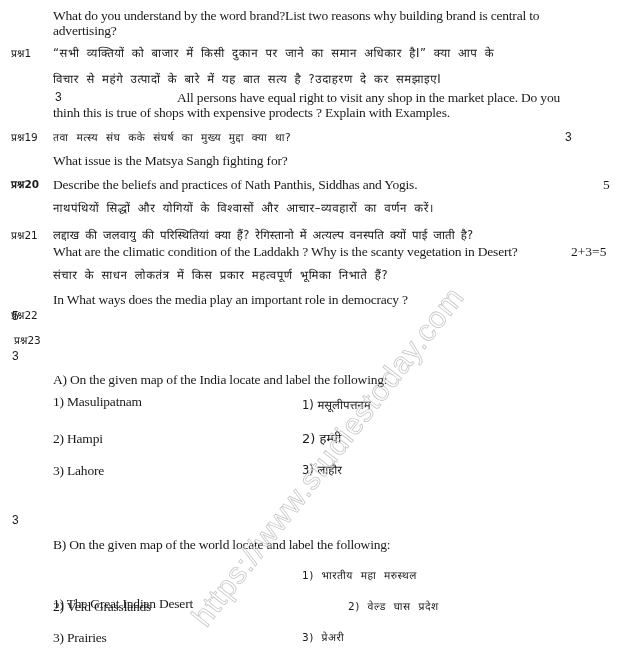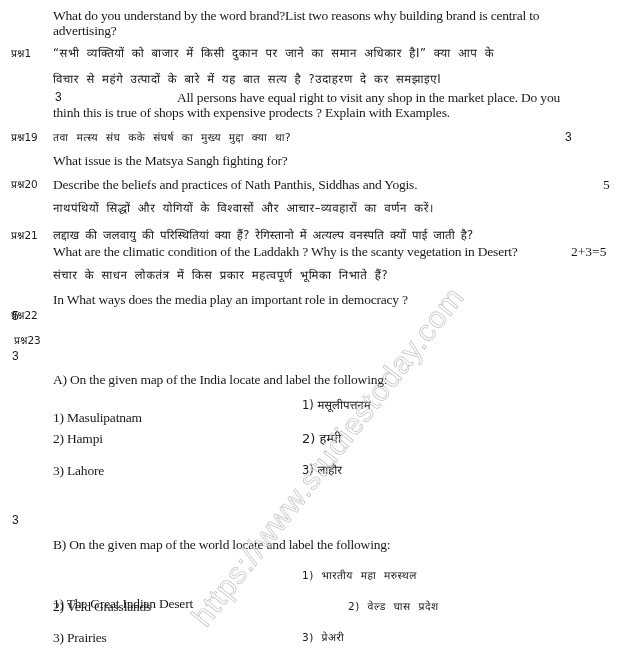--- a/index.html
+++ b/index.html
@@ -92,40 +92,40 @@
   <div class="line hi" style="left:53px; top:72px;">विचार से महंगे उत्पादों के बारे में यह बात सत्य है ?उदाहरण दे कर समझाइएI</div>
   <div class="mark" style="left:55px; top:90px;">3</div>
   <div class="line en" style="left:177px; top:90px;">All persons have equal right to visit any shop in the market place. Do you</div>
   <div class="line en" style="left:53px; top:105px;">thinh this is true of shops with expensive prodects ? Explain with Examples.</div>
 
   <div class="qno" style="left:11px; top:130px;">प्रश्न19</div>
   <div class="line hi-small" style="left:53px; top:130px;">तवा मत्स्य संघ कके संघर्ष का मुख्य मुद्दा क्या था?</div>
   <div class="mark" style="left:565px; top:130px;">3</div>
   <div class="line en" style="left:53px; top:153px;">What issue is the Matsya Sangh fighting for?</div>
 
-  <div class="qno" style="left:11px; top:177px;">प्रश्न20</div>
+  <div class="qno" style="left:11px; top:177px;font-weight:bold;">प्रश्न20</div>
   <div class="line en" style="left:53px; top:177px;">Describe the beliefs and practices of Nath Panthis, Siddhas and Yogis.</div>
   <div class="mark-serif" style="left:603px; top:177px;">5</div>
   <div class="line hi" style="left:53px; top:201px;">नाथपंथियों सिद्धों और योगियों के विश्वासों और आचार–व्यवहारों का वर्णन करें।</div>
 
   <div class="qno" style="left:11px; top:228px;">प्रश्न21</div>
   <div class="line hi" style="left:53px; top:228px; letter-spacing:0.2px; word-spacing:2px;">लद्दाख की जलवायु की परिस्थितियां क्या हैं? रेगिस्तानो में अत्यल्प वनस्पति क्यों पाई जाती है?</div>
   <div class="line en" style="left:53px; top:244px;">What are the climatic condition of the Laddakh ? Why is the scanty vegetation in Desert?</div>
   <div class="mark-serif" style="left:571px; top:244px;">2+3=5</div>
 
   <div class="qno" style="left:11px; top:268px;margin-top:40px;">प्रश्न22</div>
   <div class="line hi" style="left:53px; top:268px;">संचार के साधन लोकतंत्र में किस प्रकार महत्वपूर्ण भूमिका निभाते हैं?</div>
   <div class="line en" style="left:53px; top:292px;text-align:center;">In What ways does the media play an important role in democracy ?</div>
   <div class="mark" style="left:12px; top:309px;">5</div>
 
   <div class="qno" style="left:14px; top:333px;">प्रश्न23</div>
   <div class="mark" style="left:12px; top:349px;">3</div>
   <div class="line en" style="left:53px; top:372px;">A) On the given map of the India locate and label the following:</div>
 
-  <div class="line en" style="left:53px; top:410px;">1) Masulipatnam</div>
+  <div class="line en" style="left:53px; top:394px;">1) Masulipatnam</div>
   <div class="line hi" style="left:302px; top:398px; letter-spacing:0; word-spacing:0;">1) मसूलीपत्तनम</div>
   <div class="line en" style="left:53px; top:431px;">2) Hampi</div>
   <div class="line hi" style="left:302px; top:431px; font-size:13px; letter-spacing:0; word-spacing:0;">2)  हम्पी</div>
   <div class="line en" style="left:53px; top:463px;">3) Lahore</div>
   <div class="line hi" style="left:302px; top:463px; letter-spacing:0; word-spacing:0;">3)  लाहौर</div>
 
   <div class="mark" style="left:12px; top:513px;">3</div>
   <div class="line en" style="left:53px; top:537px;">B) On the given map of the world locate and label the following:</div>
 
   <div class="line en" style="left:53px; top:596px;text-align:right;">1) The Great Indian Desert</div>

